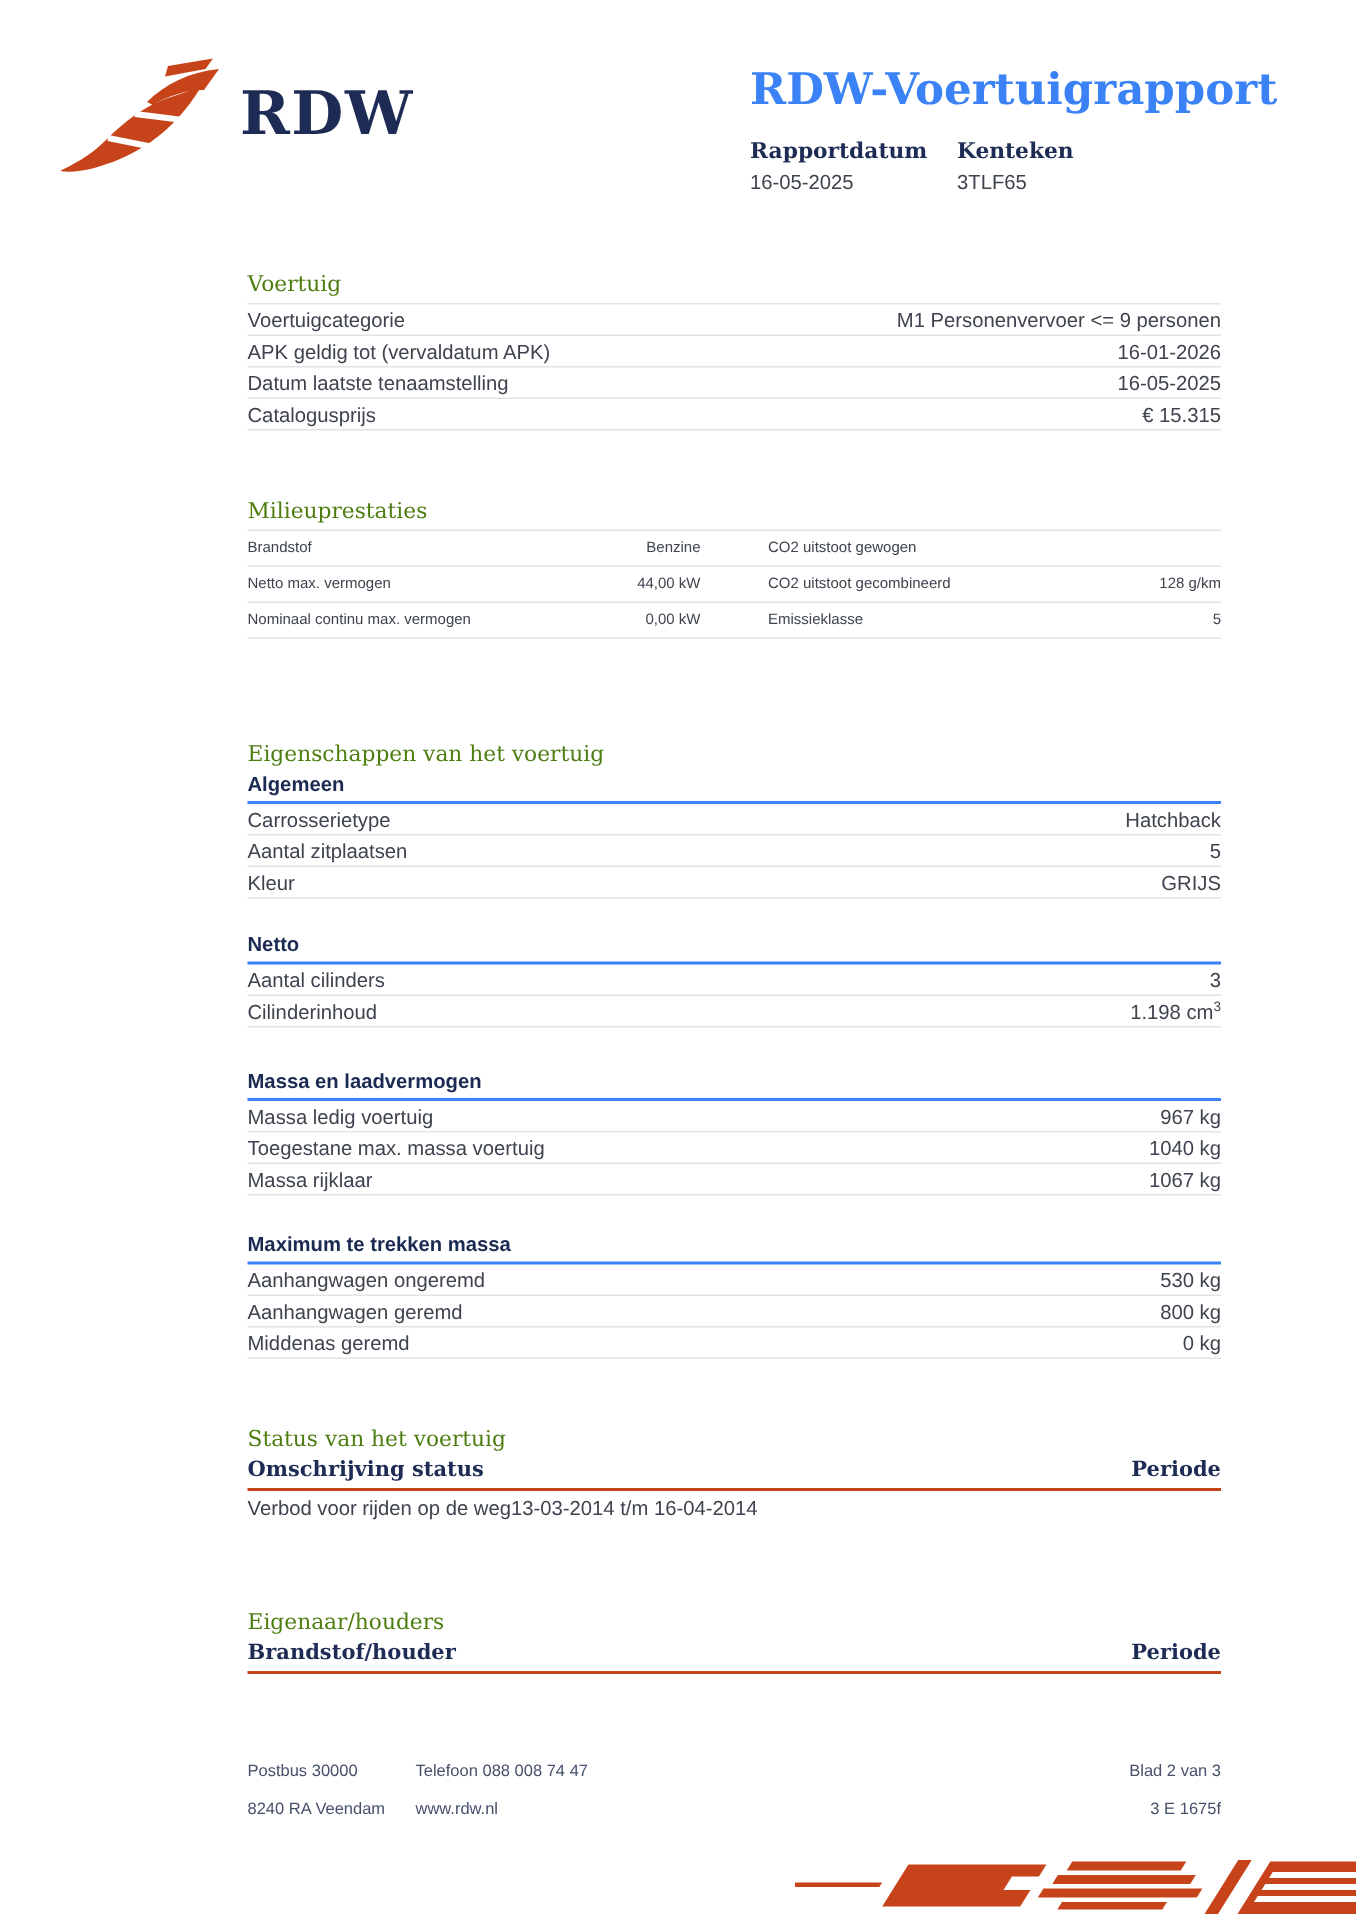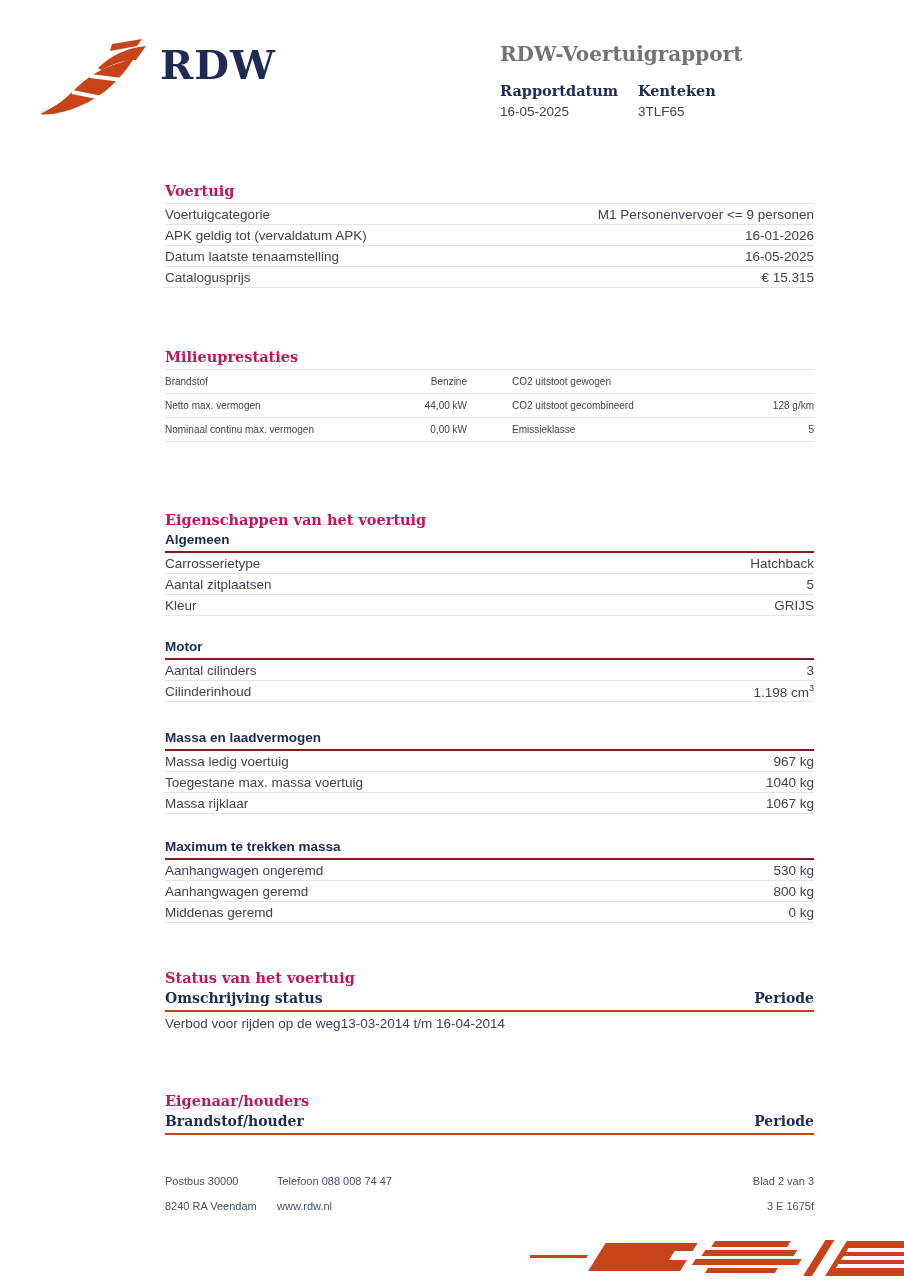--- a/index.html
+++ b/index.html
@@ -11,43 +11,43 @@
     font-family:"Liberation Sans","DejaVu Sans",sans-serif;
     color:#3E434E;
     overflow:hidden;
   }
   .serif { font-family:"DejaVu Serif","Liberation Serif",serif; }
 
   
   .logo-wrap { position:absolute; left:38px; top:28px; width:230px; height:92px; }
   .logo-feather { position:absolute; left:0; top:10px; }
   .logo-text {
-    position:absolute; left:122px; top:13px;
+    position:absolute; left:122px; top:24px;
     font-family:"DejaVu Serif","Liberation Serif",serif;
     font-weight:bold; font-size:40px; color:#1E2C55; letter-spacing:1px;
   }
   .header-right { position:absolute; left:500px; top:42px; width:320px; }
   .report-title {
     font-family:"DejaVu Serif","Liberation Serif",serif;
-    font-weight:bold; font-size:20px; color:#737373; white-space:nowrap;
+    font-weight:bold; font-size:29px; color:#3b82f6; white-space:nowrap;
   }
   .header-meta { display:flex; margin-top:16px; }
   .meta-col { width:138px; }
   .meta-label {
     font-family:"DejaVu Serif","Liberation Serif",serif;
     font-weight:bold; font-size:14.5px; color:#1E2C55;
   }
   .meta-value { font-size:13.5px; margin-top:5px; color:#3E434E; }
 
   
   .main { position:absolute; left:165px; top:180px; width:649px; }
 
   .section-heading {
     font-family:"DejaVu Serif","Liberation Serif",serif;
-    font-weight:bold; font-size:14.5px; color:#be185d; margin-bottom:4px;
+    font-weight:normal; font-size:14.5px; color:#4d7c0f; margin-bottom:4px;
   }
   .table { border-top:1px solid #E4E4E4; }
   .row {
     display:flex; justify-content:space-between; align-items:center;
     height:21px; border-bottom:1px solid #E4E4E4;
     font-size:13.5px; color:#3E434E;gap:36px;
   }
   .row .val { text-align:center; white-space:nowrap; }
   sup { font-size:9px; }
 
@@ -58,37 +58,37 @@
     align-items:center; height:24px; border-bottom:1px solid #E4E4E4;
     font-size:10px;
   }
   .mrow .tr { text-align:right; white-space:nowrap; }
 
   
   .subsection { margin-top:23px; }
   .subsection.first { margin-top:2px; }
   .subsection-title {
     font-weight:bold; font-size:13.5px; color:#1B2A52;
-    padding-bottom:4px; border-bottom:2px solid #7f1d1d;
+    padding-bottom:4px; border-bottom:2px solid #3b82f6;
   }
 
   
   .colhead {
     display:flex; justify-content:space-between; align-items:flex-end;
     padding-bottom:4px; border-bottom:2px solid #C7441B;
     font-family:"DejaVu Serif","Liberation Serif",serif;
     font-weight:bold; font-size:14px; color:#1E2C55;
   }
   .statusrow {
     display:flex; align-items:center;
     height:22px; font-size:13.5px;
   }
 
   .sec-voertuig   { margin-top:2px; }
-  .sec-milieu     { margin-top:60px; }
+  .sec-milieu     { margin-top:46px; }
   .sec-eigensch   { margin-top:69px; }
   .sec-status     { margin-top:46px; }
   .sec-eigenaar   { margin-top:58px; }
 
   
   .footer { position:absolute; left:165px; top:1168px; width:649px; font-size:11px; color:#46506A; }
   .footer-line { display:flex; height:25px; align-items:center; }
   .f-col1 { width:112px; }
   .f-col2 { flex:1; }
   .f-col3 { text-align:right; }
@@ -191,21 +191,21 @@
         <span>Aantal zitplaatsen</span>
         <span class="val">5</span>
       </div>
       <div class="row">
         <span>Kleur</span>
         <span class="val">GRIJS</span>
       </div>
     </div>
 
     <div class="subsection">
-      <div class="subsection-title">Motor</div>
+      <div class="subsection-title">Netto</div>
       <div class="row">
         <span>Aantal cilinders</span>
         <span class="val">3</span>
       </div>
       <div class="row">
         <span>Cilinderinhoud</span>
         <span class="val"><span>1.198 cm</span><sup>3</sup></span>
       </div>
     </div>
 

